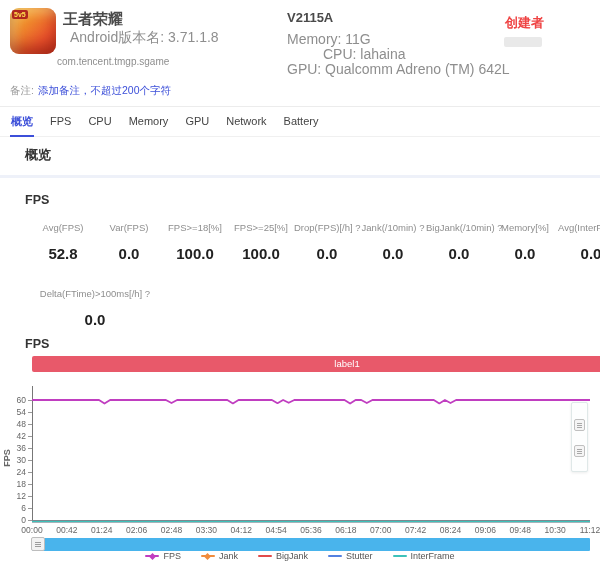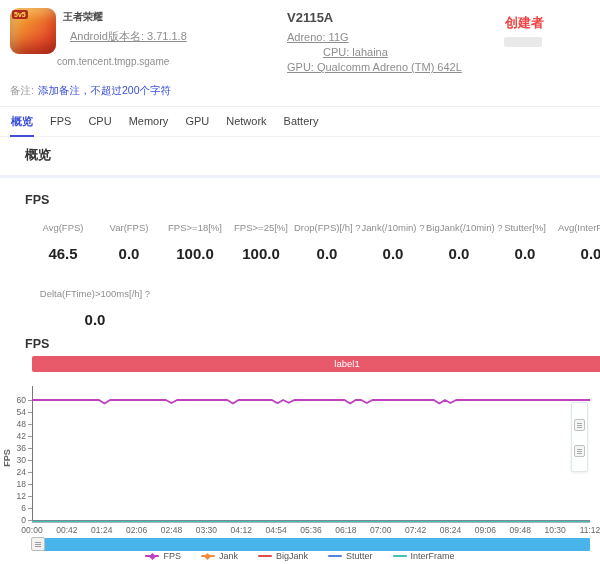--- a/index.html
+++ b/index.html
@@ -5,22 +5,22 @@
   html,body{margin:0;padding:0;background:#fff;}
   .stage{position:relative;width:600px;height:564px;background:#fff;overflow:hidden;
          font-family:"Liberation Sans",sans-serif;color:#333;}
   .abs{position:absolute;}
   
   .app-icon{left:10px;top:8px;width:46px;height:46px;border-radius:9px;
     background:linear-gradient(135deg,#f6c445 0%,#ef8a2c 35%,#e8512b 70%,#c8331f 100%);
     box-shadow:inset 0 -8px 14px rgba(120,20,10,.45), inset 6px 6px 10px rgba(255,240,180,.35);}
   .app-icon .badge{position:absolute;top:2px;left:2px;font-size:7px;font-weight:bold;color:#ffe14d;
     background:rgba(170,25,25,.9);border-radius:2px;padding:0 2px;line-height:9px;}
-  .app-title{left:63px;top:10px;font-size:10px;font-weight:bold;color:#4a4a4a;}
-  .sub{font-size:11px;color:#8e8e8e;text-decoration:underline;}
+  .app-title{left:63px;top:10px;font-size:15px;font-weight:bold;color:#4a4a4a;}
+  .sub{font-size:14px;color:#8e8e8e;}
   .pkg{left:57px;top:56px;font-size:10px;color:#8e8e8e;}
   .dev-model{left:287px;top:10px;font-size:13px;font-weight:bold;color:#4a4a4a;}
   .creator-label{left:505px;top:14px;font-size:13px;font-weight:bold;color:#ef4444;}
   .redacted{left:504px;top:37px;width:38px;height:10px;background:#e9e9e9;border-radius:2px;}
   
   .note-label{left:10px;top:84px;font-size:10.5px;color:#999;}
   .note-link{left:38px;top:84px;font-size:10.5px;color:#3c4fd9;cursor:pointer;}
   
   .tab-bar{left:0;top:106px;width:600px;height:31px;border-top:1px solid #ececec;border-bottom:1px solid #f0f0f0;
     display:flex;align-items:center;padding-left:10px;gap:15px;box-sizing:border-box;}
@@ -62,21 +62,21 @@
 <div class="stage">
 
   <div class="abs app-icon">
     <span class="badge">5v5</span>
   </div>
   <div class="abs app-title">王者荣耀</div>
   <div class="abs sub" style="left:70px;top:29px;">Android版本名: 3.71.1.8</div>
   <div class="abs pkg">com.tencent.tmgp.sgame</div>
 
   <div class="abs dev-model">V2115A</div>
-  <div class="abs sub" style="left:287px;top:31px;">Adreno: 11G</div>
+  <div class="abs sub" style="left:287px;top:31px;">Memory: 11G</div>
   <div class="abs sub" style="left:287px;top:46px;margin-left:36px;">CPU: lahaina</div>
   <div class="abs sub" style="left:287px;top:61px;">GPU: Qualcomm Adreno (TM) 642L</div>
 
   <div class="abs creator-label">创建者</div>
   <div class="abs redacted"></div>
 
   <div class="abs note-label">备注:</div>
   <div class="abs note-link">添加备注，不超过200个字符</div>
 
   <div class="abs tab-bar" id="tab-bar">
@@ -89,21 +89,21 @@
       <span class="tab">Battery</span>
     </div>
 
   <div class="abs sec-title">概览</div>
   <div class="abs sec-div"></div>
 
   <div class="abs fps-title">FPS</div>
   <div class="abs metrics-row" id="metrics-row">
       <div class="metric-col">
         <div class="metric-label">Avg(FPS)</div>
-        <div class="metric-value">46.5</div>
+        <div class="metric-value">52.8</div>
       </div>
       <div class="metric-col">
         <div class="metric-label">Var(FPS)</div>
         <div class="metric-value">0.0</div>
       </div>
       <div class="metric-col">
         <div class="metric-label">FPS&gt;=18[%]</div>
         <div class="metric-value">100.0</div>
       </div>
       <div class="metric-col">
@@ -116,21 +116,21 @@
       </div>
       <div class="metric-col">
         <div class="metric-label">Jank(/10min) ?</div>
         <div class="metric-value">0.0</div>
       </div>
       <div class="metric-col">
         <div class="metric-label">BigJank(/10min) ?</div>
         <div class="metric-value">0.0</div>
       </div>
       <div class="metric-col">
-        <div class="metric-label">Stutter[%]</div>
+        <div class="metric-label">Memory[%]</div>
         <div class="metric-value">0.0</div>
       </div>
       <div class="metric-col">
         <div class="metric-label">Avg(InterFrame)</div>
         <div class="metric-value">0.0</div>
       </div>
     </div>
   <div class="abs metrics-row2" id="metrics-row2">
       <div class="metric-col" style="width: 130px; flex: 0 0 auto;">
         <div class="metric-label">Delta(FTime)&gt;100ms[/h] ?</div>

